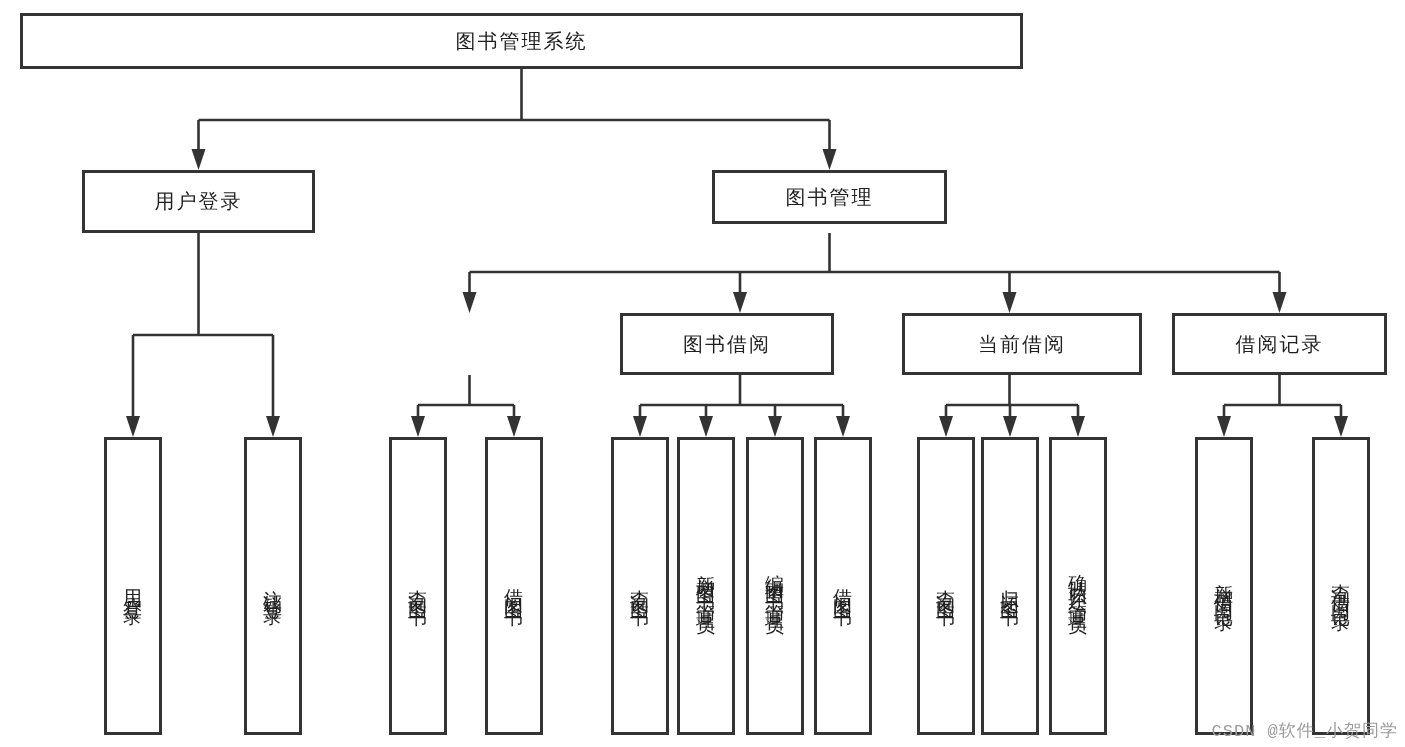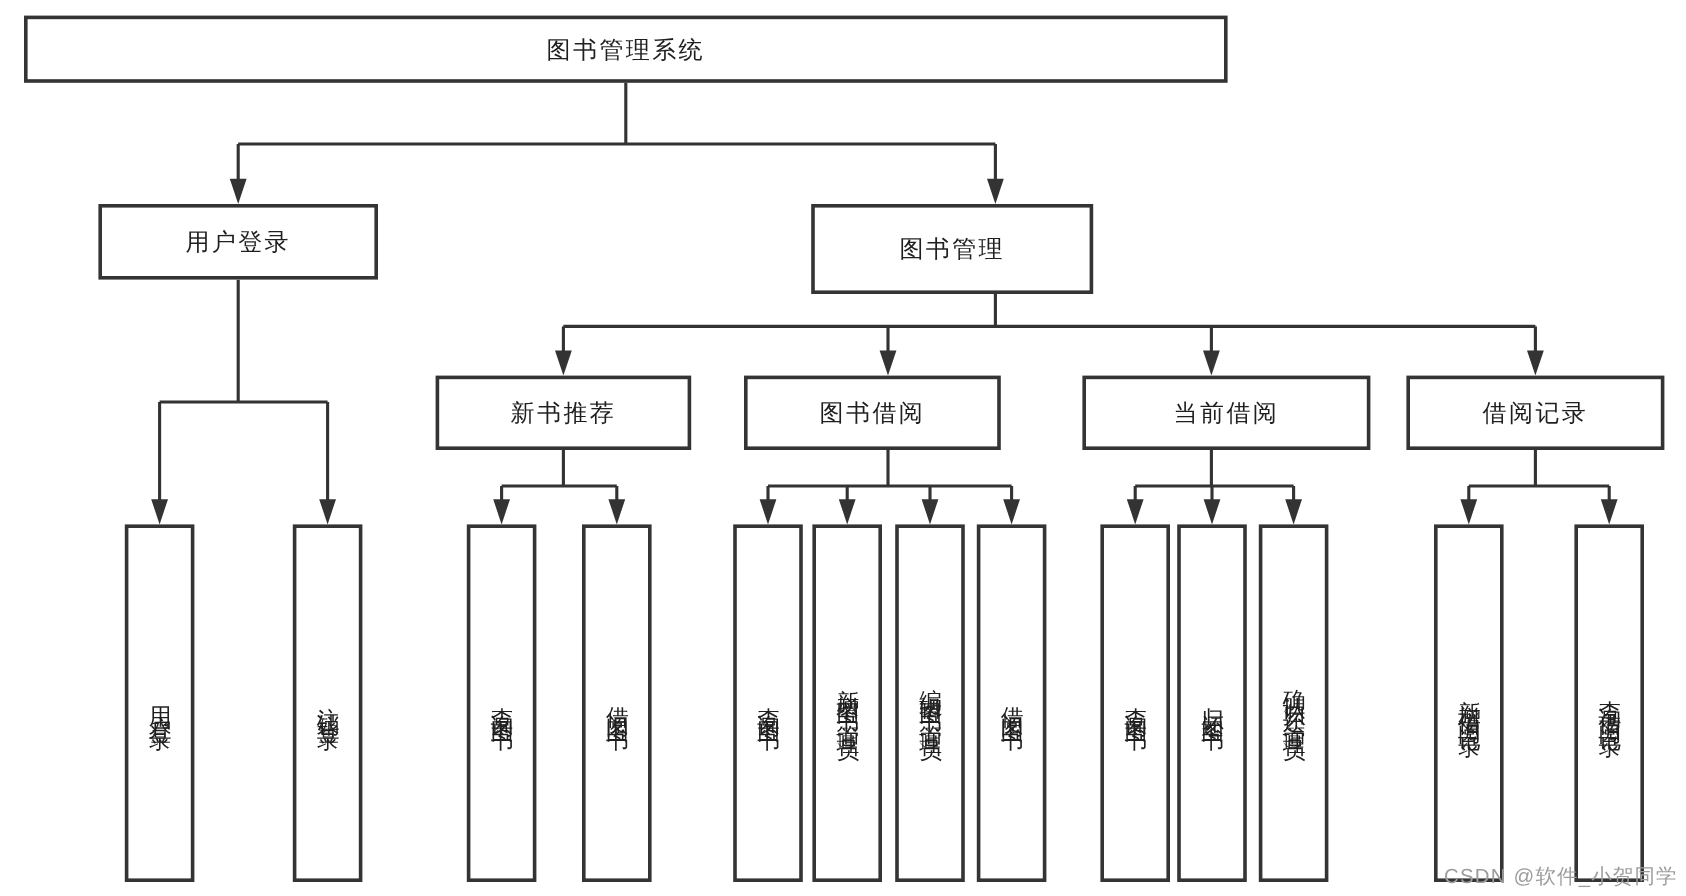--- a/index.html
+++ b/index.html
@@ -45,20 +45,21 @@
     color: #1f1f1f;
   }
   #watermark {
     position: absolute;
     right: 7px;
     top: 719px;
     font-size: 17px;
     color: #9c9c9c;
     letter-spacing: 1px;
     white-space: nowrap;
+    font-family: Liberation Mono, monospace;
   }
 </style>
 </head>
 <body>
 
 <div id="canvas">
 
   <svg id="wires" viewBox="0 0 1405 747" xmlns="http://www.w3.org/2000/svg" fill="none" stroke="#333333" stroke-width="2.6">
 
     <g>
@@ -135,27 +136,24 @@
     </g>
   </svg>
 
   <div class="box h" style="left:20px; top:13px; width:1003px; height:56px">
     <span class="label">图书管理系统</span>
   </div>
 
   <div class="box h" style="left:82px; top:170px; width:233px; height:63px">
     <span class="label">用户登录</span>
   </div>
-  <div class="box h" style="left:676px; top:170px; width:235px; height:75px">
+  <div class="box h" style="left:712px; top:170px; width:235px; height:54px">
     <span class="label">图书管理</span>
   </div>
 
-  <div class="box h" style="left:363px; top:313px; width:213px; height:62px">
-    <span class="label">新书推荐</span>
-  </div>
   <div class="box h" style="left:620px; top:313px; width:214px; height:62px">
     <span class="label">图书借阅</span>
   </div>
   <div class="box h" style="left:902px; top:313px; width:240px; height:62px">
     <span class="label">当前借阅</span>
   </div>
   <div class="box h" style="left:1172px; top:313px; width:215px; height:62px">
     <span class="label">借阅记录</span>
   </div>
 

